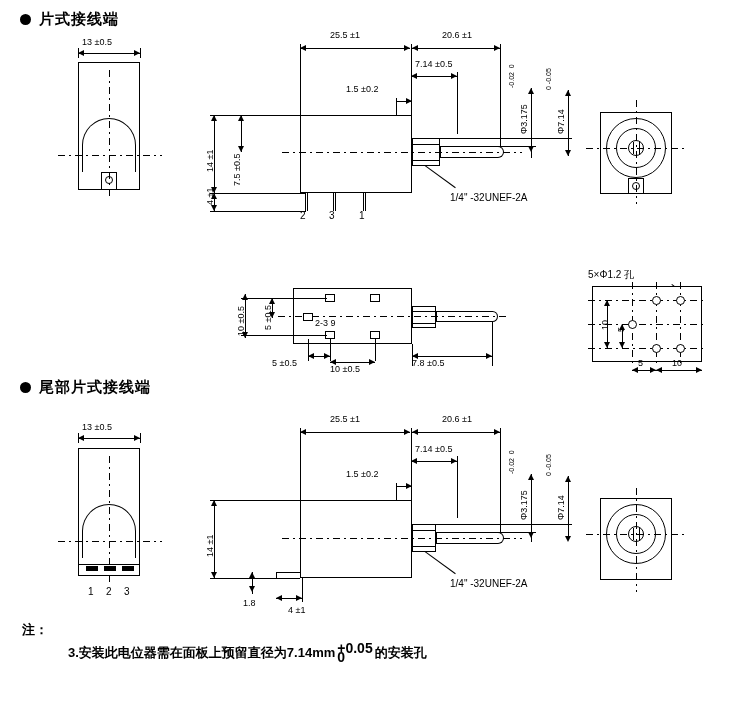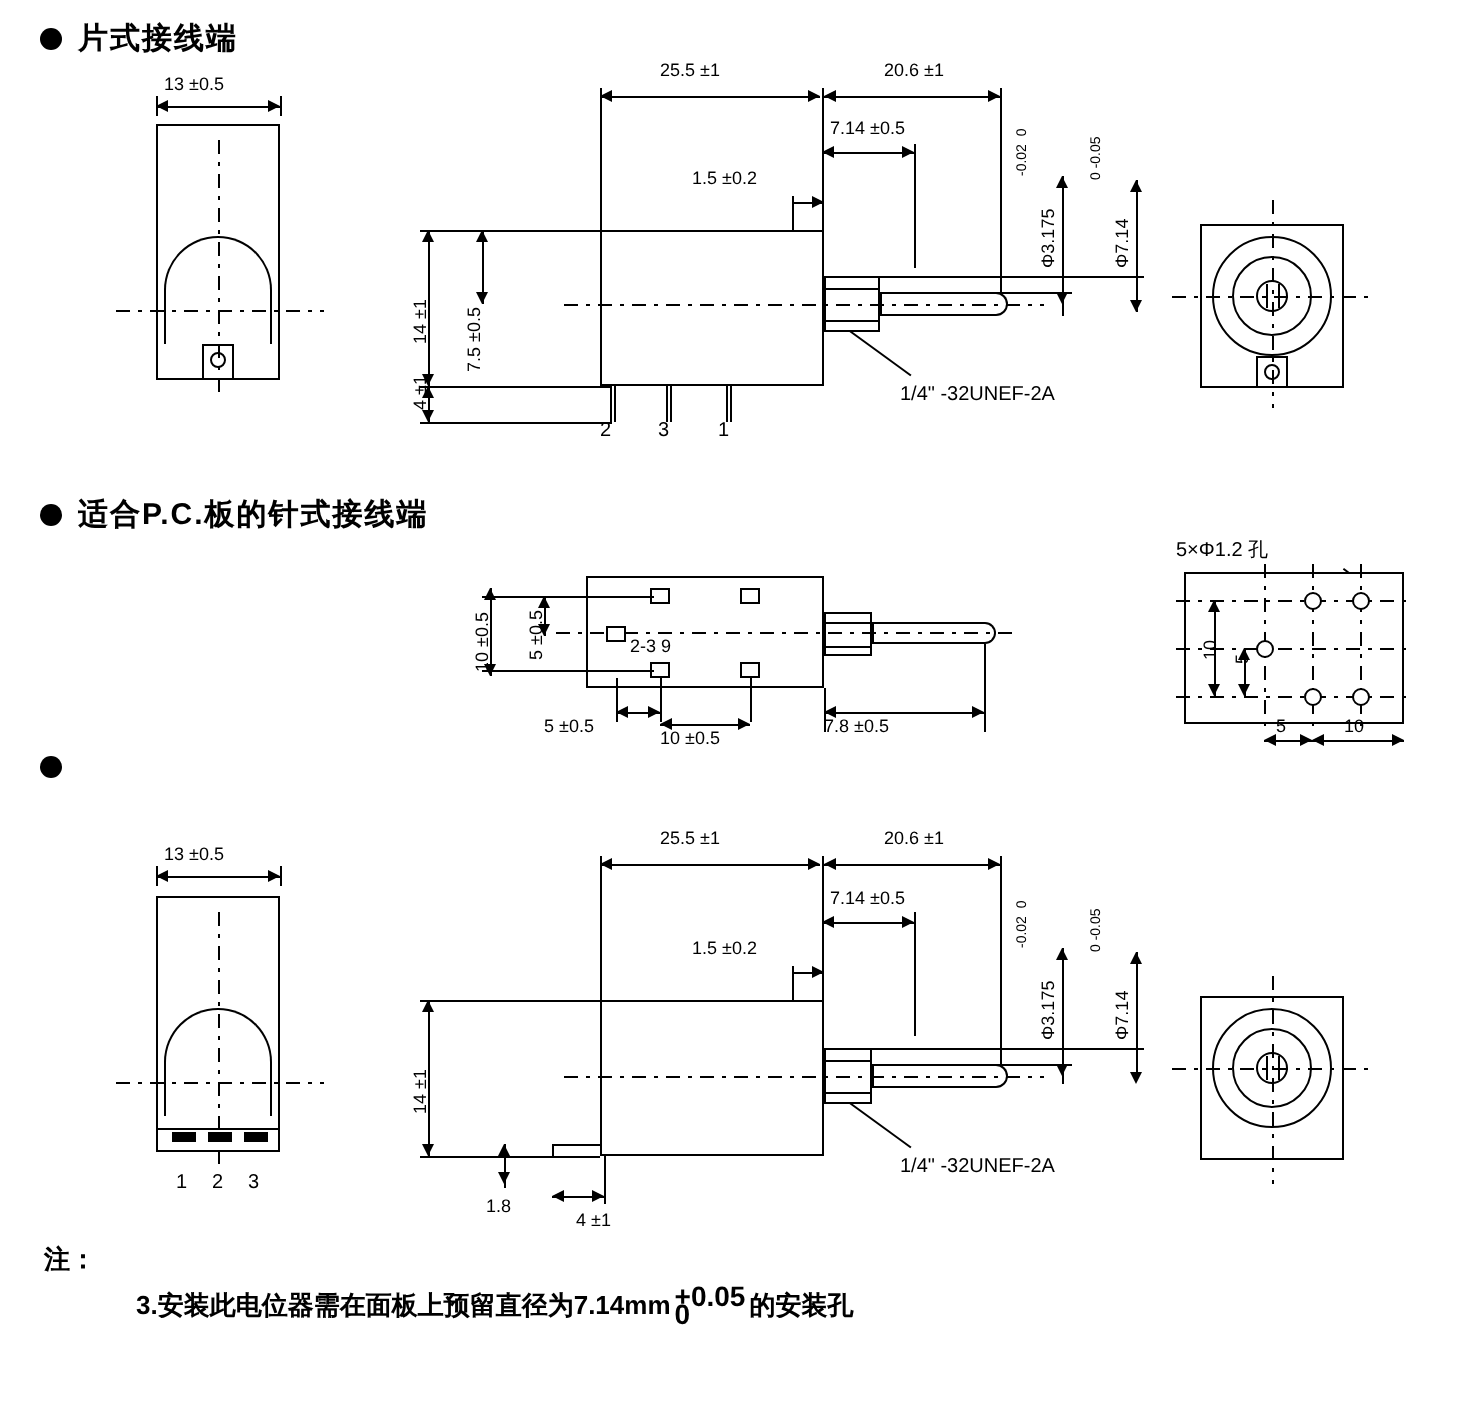--- a/index.html
+++ b/index.html
@@ -155,24 +155,20 @@
     <div class="circ" style="left:616px;top:128px;width:40px;height:40px;"></div>
     <div class="circ" style="left:628px;top:140px;width:16px;height:16px;"></div>
     <div class="ln v1" style="left:633px;top:142px;height:12px;"></div>
     <div class="ln v1" style="left:639px;top:142px;height:12px;"></div>
     <div class="box" style="left:628px;top:178px;width:16px;height:16px;"></div>
     <div class="circ" style="left:632px;top:182px;width:8px;height:8px;"></div>
     <div class="center-line" style="left:586px;top:148px;width:100px;"></div>
     <div class="center-line-v" style="left:636px;top:100px;height:104px;"></div>
   </div>
 
-  <div class="abs sec-head" style="left:20px;top:248px;">
-    <span class="bullet"></span>
-    <span class="sec-title">适合P.C.板的针式接线端</span>
-  </div>
 
   <div>
     <div class="box" style="left:293px;top:288px;width:119px;height:56px;"></div>
     <div class="box" style="left:412px;top:306px;width:24px;height:22px;"></div>
     <div class="ln h1" style="left:412px;top:311px;width:24px;"></div>
     <div class="ln h1" style="left:412px;top:323px;width:24px;"></div>
     <div class="box" style="left:436px;top:311px;width:56px;height:11px;"></div>
     <div class="abs" style="left:486px;top:311px;width:12px;height:11px;border:1px solid #000;border-left:none;border-radius:0 6px 6px 0;box-sizing:border-box;background:#fff;"></div>
     <div class="center-line" style="left:278px;top:316px;width:232px;"></div>
 
@@ -248,20 +244,21 @@
     <div class="arrowR" style="left:650px;top:367px;"></div>
     <div class="dim" style="left:638px;top:358px;">5</div>
     <div class="ln h1" style="left:656px;top:370px;width:46px;"></div>
     <div class="arrowL" style="left:656px;top:367px;"></div>
     <div class="arrowR" style="left:696px;top:367px;"></div>
     <div class="dim" style="left:672px;top:358px;">10</div>
   </div>
 
   <div class="abs sec-head" style="left:20px;top:378px;">
     <span class="bullet"></span>
+    <span class="sec-title">尾部片式接线端</span>
   </div>
 
   <div>
     <div class="dim" style="left:82px;top:422px;">13 ±0.5</div>
     <div class="ln h1" style="left:78px;top:438px;width:62px;"></div>
     <div class="arrowL" style="left:78px;top:435px;"></div>
     <div class="arrowR" style="left:134px;top:435px;"></div>
     <div class="ln v1" style="left:78px;top:433px;height:10px;"></div>
     <div class="ln v1" style="left:140px;top:433px;height:10px;"></div>
 

